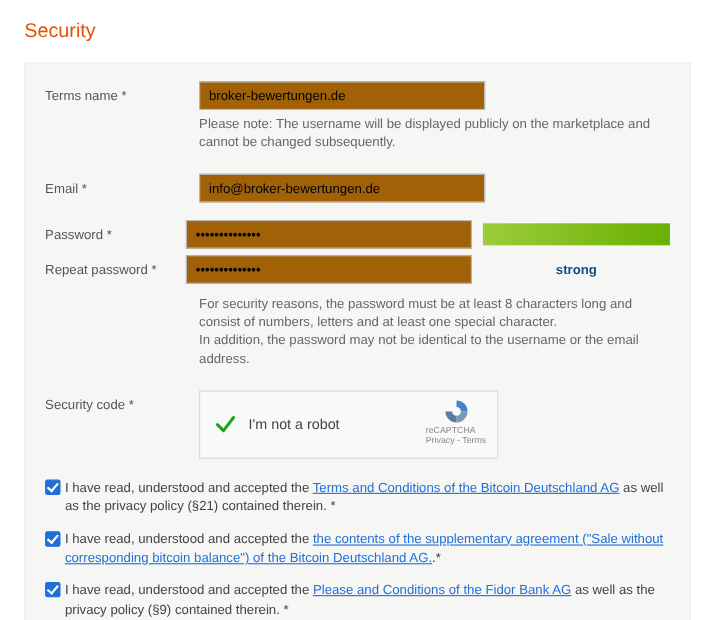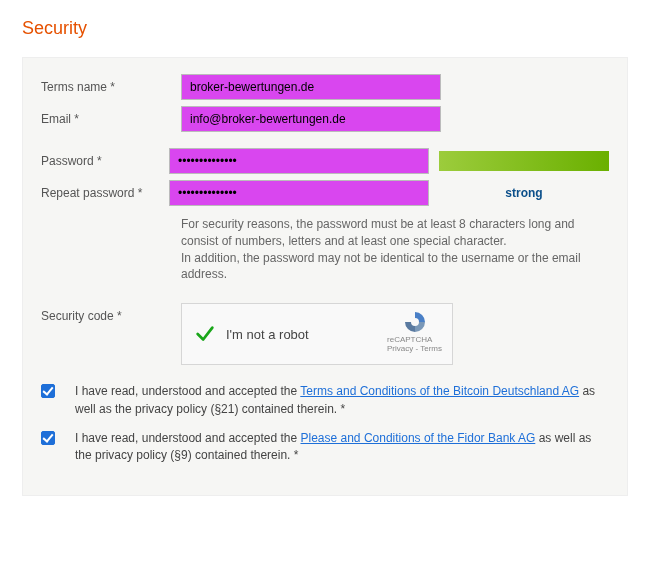--- a/index.html
+++ b/index.html
@@ -21,41 +21,41 @@
     background: #f6f6f4;
     border: 1px solid #eee;
     padding: 16px 18px 18px 18px;
   }
   .row { display: flex; align-items: flex-start; margin-bottom: 6px; }
   .label-col { width: 140px; padding-top: 6px; color: #555; }
   .field-col { flex: 1; position: relative; }
   .helper { color: #666; line-height: 1.4; margin-top: 4px; margin-bottom: 14px; max-width: 420px; }
   input[type=text], input[type=password], input[type=email] {
     width: 260px; height: 26px; padding: 1px 8px;
-    border: 1px solid #bbb; font-size: 12px; background:#d946ef;
+    border: 1px solid #bbb; font-size: 12px; background:#a16207;
   }
   .wide { width: 390px; }
   .pw-row .field-col { display:flex; align-items:center; gap:10px; }
   .strength-bar {
     width: 170px; height: 20px;
     background: linear-gradient(90deg,#9ccc3c,#6ab000);
     border: 0;
   }
   .strength-text { color:#0b4f8a; font-weight:700; font-size:12px; text-align:center; width:170px; }
   .captcha {
     width: 272px; height: 62px; border:1px solid #d6d6d6; background:#f9f9f9;
     display:flex; align-items:center; padding:12px 12px; position:relative;
   }
   .captcha .check { width:22px; height:22px; margin-right:10px; }
   .captcha .check svg { display:block; }
   .captcha .captxt { font-size:13px; color:#444; }
   .captcha .rc { position:absolute; right:10px; top:6px; text-align:left; font-size:8px; color:#888; line-height:1.1; }
   .captcha .rc svg { display:block; margin:0 auto 2px auto; }
   .checks { margin-top: 18px; }
-  .check-row { display:flex; gap:20px; margin-bottom:12px; line-height:1.45; }
+  .check-row { display:flex; gap:4px; margin-bottom:12px; line-height:1.45; }
   .check-row input[type=checkbox] {
     appearance:none; -webkit-appearance:none;
     width:14px; height:14px; border:1px solid #888; border-radius:2px;
     background:#fff; flex:0 0 14px; margin-top:1px; cursor:pointer; position:relative;
   }
   .check-row input[type=checkbox]:checked {
     background:#1e6fd8; border-color:#1e6fd8;
   }
   .check-row input[type=checkbox]:checked::after {
     content:""; position:absolute; left:3px; top:0px;
@@ -70,20 +70,21 @@
 
 <div class="wrap">
   <h1>Security</h1>
 
   <div class="panel">
 
     <div class="row">
       <div class="label-col">Terms name *</div>
       <div class="field-col">
         <input type="text" class="wide" value="broker-bewertungen.de" style="">
+        <div class="helper">Please note: The username will be displayed publicly on the marketplace and cannot be changed subsequently.</div>
       </div>
     </div>
 
     <div class="row">
       <div class="label-col">Email *</div>
       <div class="field-col">
         <input type="email" class="wide" value="info@broker-bewertungen.de" style="">
       </div>
     </div>
 
@@ -137,20 +138,26 @@
     <div class="checks">
       <div class="check-row">
         <input type="checkbox" checked="" style="">
         <label>
           <span>I have read, understood and accepted the </span><a href="#">Terms and Conditions of the Bitcoin Deutschland AG</a><span> as well as the privacy policy (§21) contained therein. *</span>
         </label>
       </div>
       <div class="check-row">
         <input type="checkbox" checked="" style="">
         <label>
+          <span>I have read, understood and accepted the </span><a href="#">the contents of the supplementary agreement ("Sale without corresponding bitcoin balance") of the Bitcoin Deutschland AG.</a><span>.*</span>
+        </label>
+      </div>
+      <div class="check-row">
+        <input type="checkbox" checked="" style="">
+        <label>
           <span>I have read, understood and accepted the </span><a href="#">Please and Conditions of the Fidor Bank AG</a><span> as well as the privacy policy (§9) contained therein. *</span>
         </label>
       </div>
 
     </div>
 
   </div>
 </div>
 
 </body></html>

